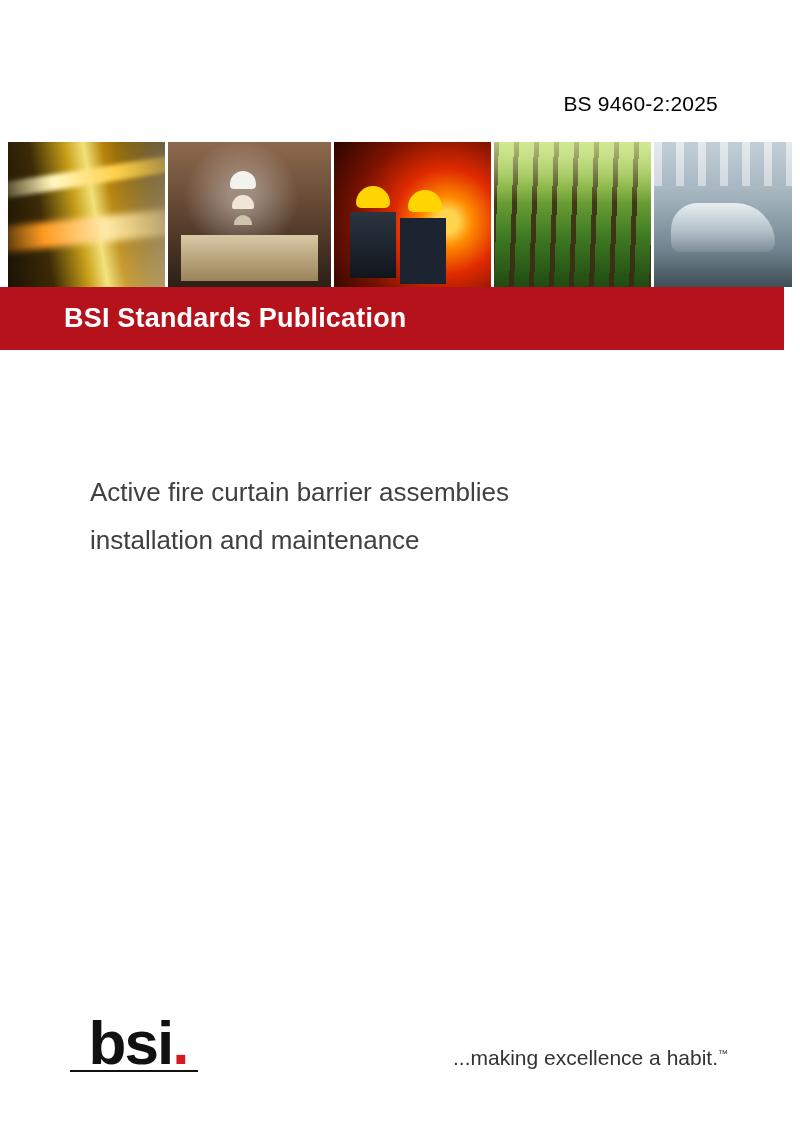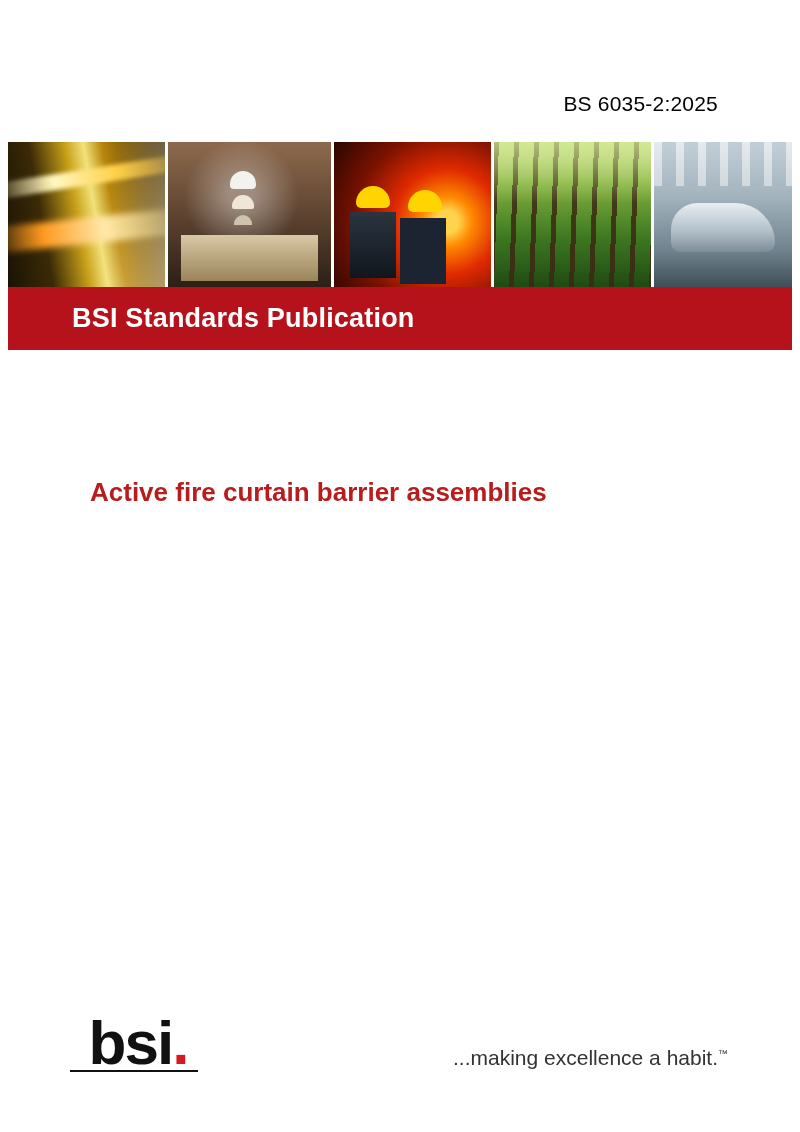--- a/index.html
+++ b/index.html
@@ -171,21 +171,21 @@
     top: 0;
     width: 100%;
     height: 30%;
     background: repeating-linear-gradient(90deg, rgba(255,255,255,.45) 0 8px, rgba(160,180,195,.25) 8px 22px);
   }
 
   
   .red-banner {
     position: absolute;
     top: 287px;
-    left: 8px;
+    left: 0;
     width: 784px;
     height: 63px;
     background: #b5121b;
   }
   .banner-text {
     position: absolute;
     left: 64px;
     top: 16px;
     font-size: 27px;
     font-weight: 700;
@@ -196,22 +196,22 @@
   
   .title-block {
     position: absolute;
     left: 90px;
     top: 468px;
     width: 640px;
   }
   .title-line {
     font-size: 26px;
     line-height: 48px;
-    font-weight: 700;
-    color: #b91c1c;
+    font-weight: 400;
+    color: #404040;
     white-space: nowrap;
   }
 
   
   .bsi-logo {
     position: absolute;
     left: 68px;
     bottom: 58px;
     width: 140px;
     height: 62px;
@@ -247,36 +247,37 @@
     margin-left: 24px;
   }
   .tagline .tm {
     font-size: 10px;
     vertical-align: super;
   }
 </style>
 </head>
 <body>
 
-<div class="std-number">BS 6035-2:2025</div>
+<div class="std-number">BS 9460-2:2025</div>
 
 <div class="image-strip">
   <div class="strip-cell cell-lights"></div>
   <div class="strip-cell cell-worker"></div>
   <div class="strip-cell cell-fire"></div>
   <div class="strip-cell cell-forest"></div>
   <div class="strip-cell cell-car"></div>
 </div>
 
 <div class="red-banner">
   <div class="banner-text">BSI Standards Publication</div>
 </div>
 
 <div class="title-block">
   <div class="title-line">Active fire curtain barrier assemblies</div>
+  <div class="title-line">installation and maintenance</div>
 </div>
 
 <div class="bsi-logo">
   <div class="word"><span>bsi</span><span class="dot">.</span></div>
   <div class="underline"></div>
 </div>
 
 <div class="tagline"><span>...making excellence a habit.</span><span class="tm">™</span></div>
 
 </body></html>

